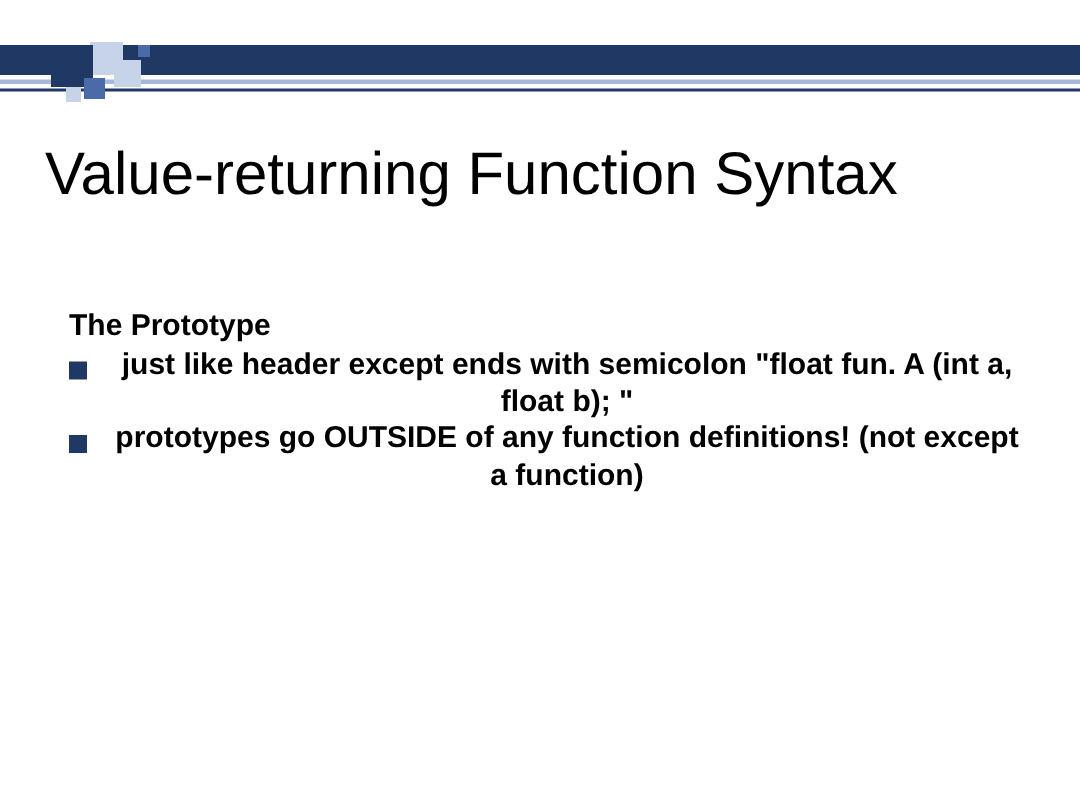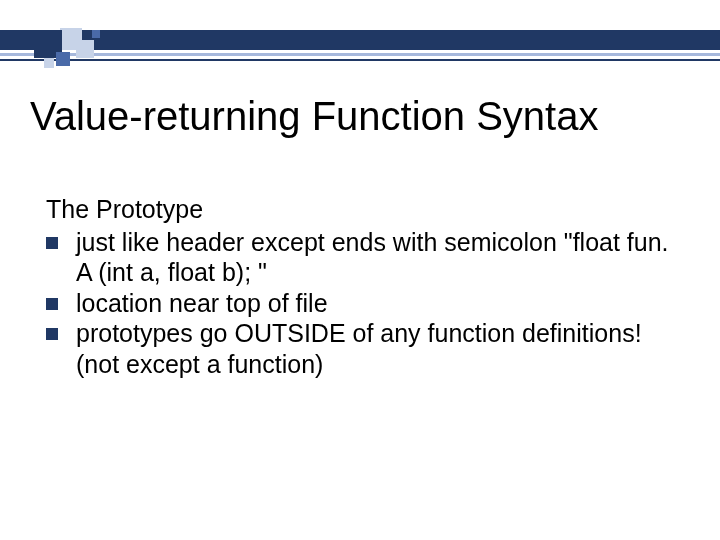--- a/index.html
+++ b/index.html
@@ -73,33 +73,35 @@
     position: absolute;
     top: 70px;
     left: 30px;
     right: 30px;
     font-size: 40px;
     font-weight: 400;
     letter-spacing: 0px;
   }
   .body {
     position: absolute;
-    top: 170px;
+    top: 181px;
     left: 46px;
     right: 40px;
-    font-size: 25px;
+    font-size: 20px;
     line-height: 1.22;
+    font-weight: bold;
   }
   .intro {
     margin: 0 0 2px 0;
   }
   .bullets {
     margin: 0;
     padding: 0;
     list-style: none;
+    text-align: center;
   }
   .bullets li {
     position: relative;
     padding-left: 30px;
     margin: 0;
   }
   .bullets li .sq {
     position: absolute;
     left: 0;
     top: 10px;
@@ -126,18 +128,18 @@
       <div class="sq-mid" style="top:0px;  left:58px; width:8px;  height:8px;"></div>
     </div>
   </div>
 
   <div class="title">Value-returning Function Syntax</div>
 
   <div class="body">
     <p class="intro">The Prototype</p>
     <ul class="bullets">
       <li><span class="sq"></span><span>just like header except ends with semicolon  "float fun. A (int a, float b); "</span></li>
-      <li><span class="sq"></span><span>location near top of file</span></li>
+      <li><span class="sq"></span></li>
       <li><span class="sq"></span><span>prototypes go OUTSIDE of any function definitions!  (not except a function)</span></li>
     </ul>
   </div>
 
 </div>
 
 </body></html>

